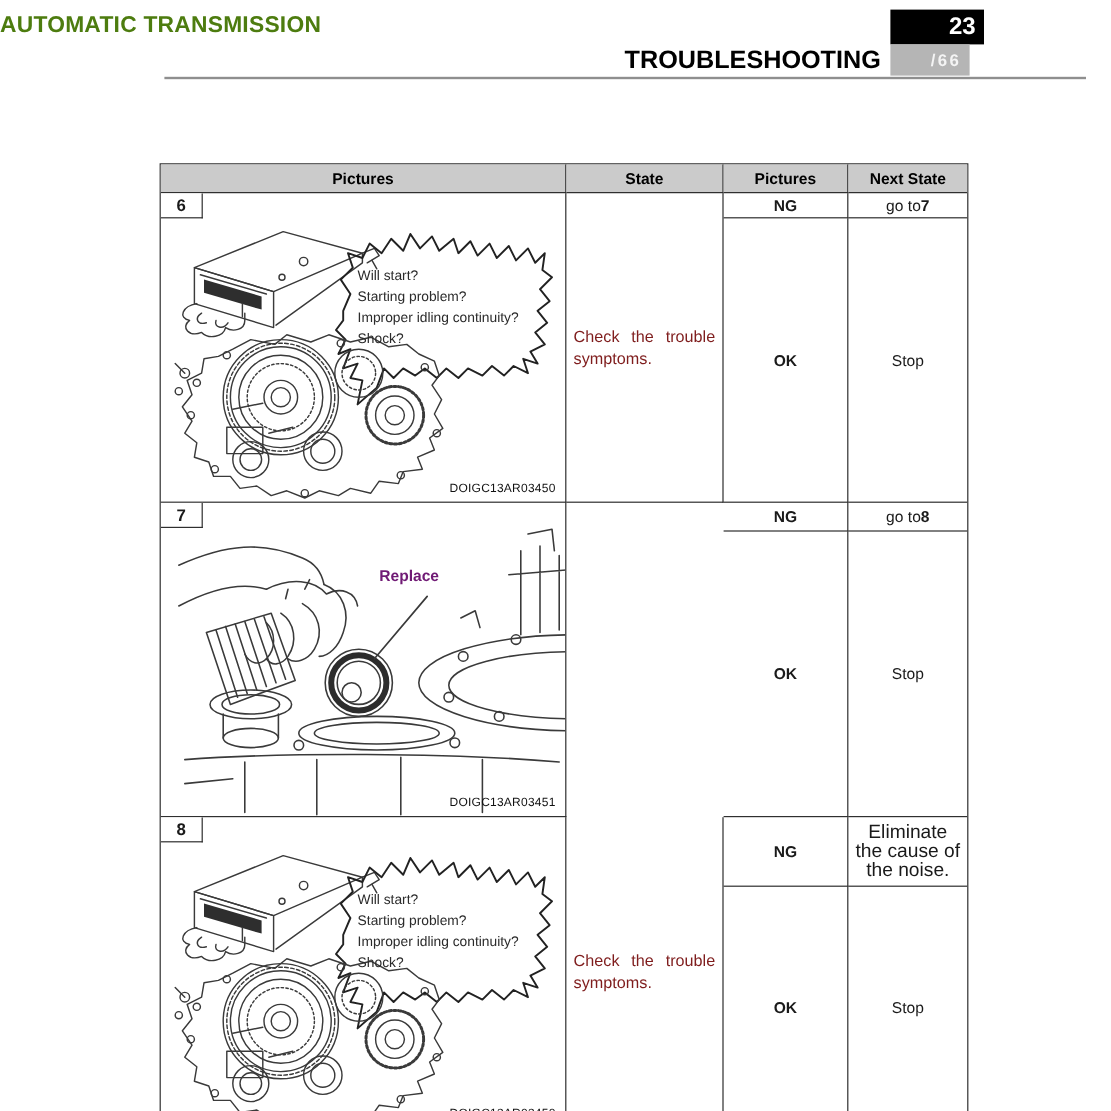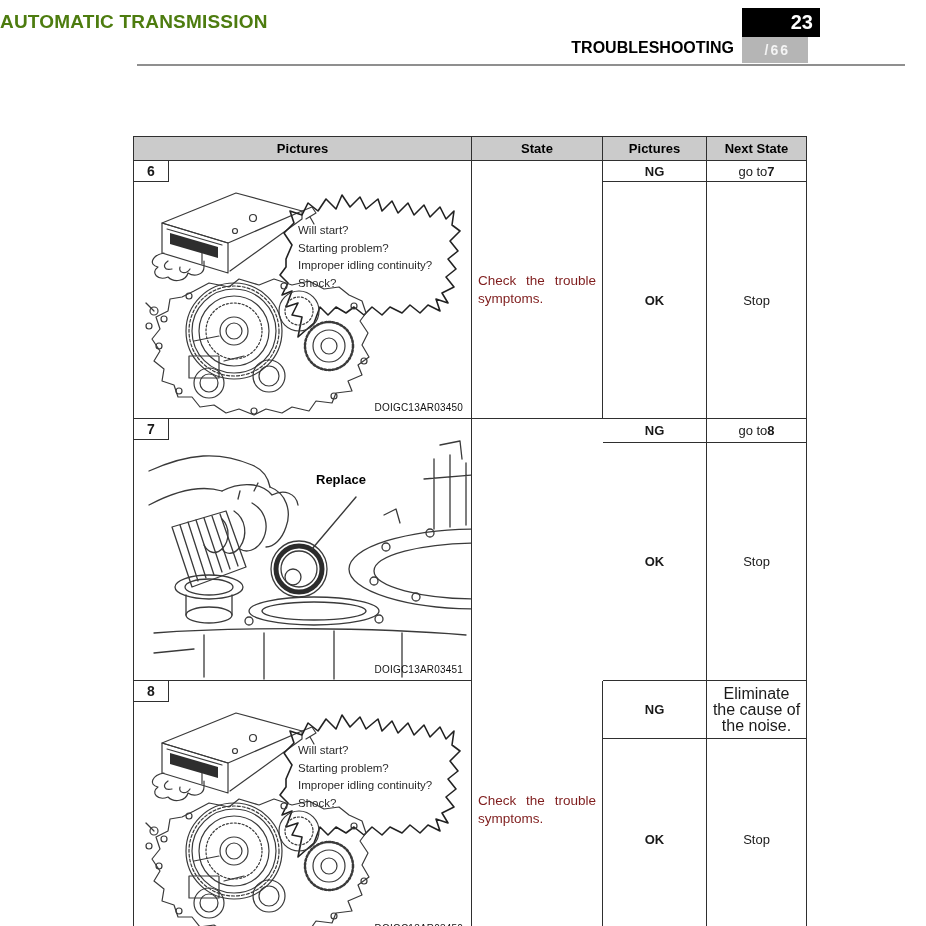--- a/index.html
+++ b/index.html
@@ -4,27 +4,27 @@
 <style>
   html,body{margin:0;padding:0;}
   body{
     width:926px;height:926px;background:#ffffff;position:relative;overflow:hidden;
     font-family:"Liberation Sans",sans-serif;color:#1a1a1a;
   }
   
   .hdr-title{position:absolute;top:11px;left:0;width:734px;text-align:left;
     font-size:19px;font-weight:bold;letter-spacing:.2px;color:#4d7c0f;}
   .hdr-sub{position:absolute;top:39px;left:0;width:734px;text-align:right;
-    font-size:16px;font-weight:bold;color:#000;}
+    font-size:21px;font-weight:bold;color:#000;}
   .page-box{position:absolute;left:742px;top:8px;width:78px;height:29px;background:#000;
     color:#fff;font-size:20px;font-weight:bold;line-height:29px;text-align:right;
     padding-right:7px;box-sizing:border-box;}
   .page-sub-box{position:absolute;left:742px;top:37px;width:66px;height:26px;background:#b5b5b5;
     color:#f4f4f4;font-size:14px;font-weight:bold;line-height:26px;text-align:right;
-    padding-right:18px;box-sizing:border-box;letter-spacing:2px;}
+    padding-right:7px;box-sizing:border-box;letter-spacing:2px;}
   .hdr-rule{position:absolute;left:137px;top:64px;width:768px;height:2px;background:#8f8f8f;}
 
   
   .tbl{position:absolute;left:133px;top:88px;width:674px;height:805px;
     border:1px solid #2f2f2f;border-bottom-width:3px;box-sizing:border-box;background:#fff;margin-top:48px;}
   .cell{position:absolute;box-sizing:border-box;border-right:1px solid #2f2f2f;
     border-bottom:1px solid #2f2f2f;font-size:13px;}
   .no-r{border-right:none;}
   .no-b{border-bottom:none;}
   .th{background:#cbcbcb;font-weight:bold;text-align:center;line-height:23px;font-size:13px;color:#000;}
@@ -39,21 +39,21 @@
   .bullet-dot{position:absolute;left:2px;top:1px;font-size:13px;}
   .bullet-line{letter-spacing:2.2px;line-height:18px;}
   .nextwrap{padding:2px 5px;line-height:16px;font-size:16px;}
   .pic{overflow:hidden;}
   .pic svg{position:absolute;left:0;top:0;}
   .caption{position:absolute;right:8px;bottom:5px;font-size:10px;color:#111;letter-spacing:.2px;}
   .numbox{position:absolute;left:0;top:0;width:35px;height:21px;background:#fff;
     border-right:1px solid #2f2f2f;border-bottom:1px solid #2f2f2f;box-sizing:border-box;
     display:flex;align-items:center;justify-content:center;font-weight:bold;font-size:14px;}
   .bubble-text{position:absolute;left:164px;top:61px;font-size:11.5px;line-height:17.5px;color:#2b2b2b;white-space:nowrap;}
-  .replace-label{position:absolute;left:182px;top:53px;font-size:13px;font-weight:bold;color:#000000;}
+  .replace-label{position:absolute;left:182px;top:53px;font-size:13px;font-weight:bold;color:#701a75;}
   svg{display:block;}
   svg *{vector-effect:non-scaling-stroke;}
 </style>
 </head>
 <body>
 
 <div class="hdr-title">AUTOMATIC TRANSMISSION</div>
 <div class="hdr-sub">TROUBLESHOOTING</div>
 <div class="page-box">23</div>
 <div class="page-sub-box">/66</div>

